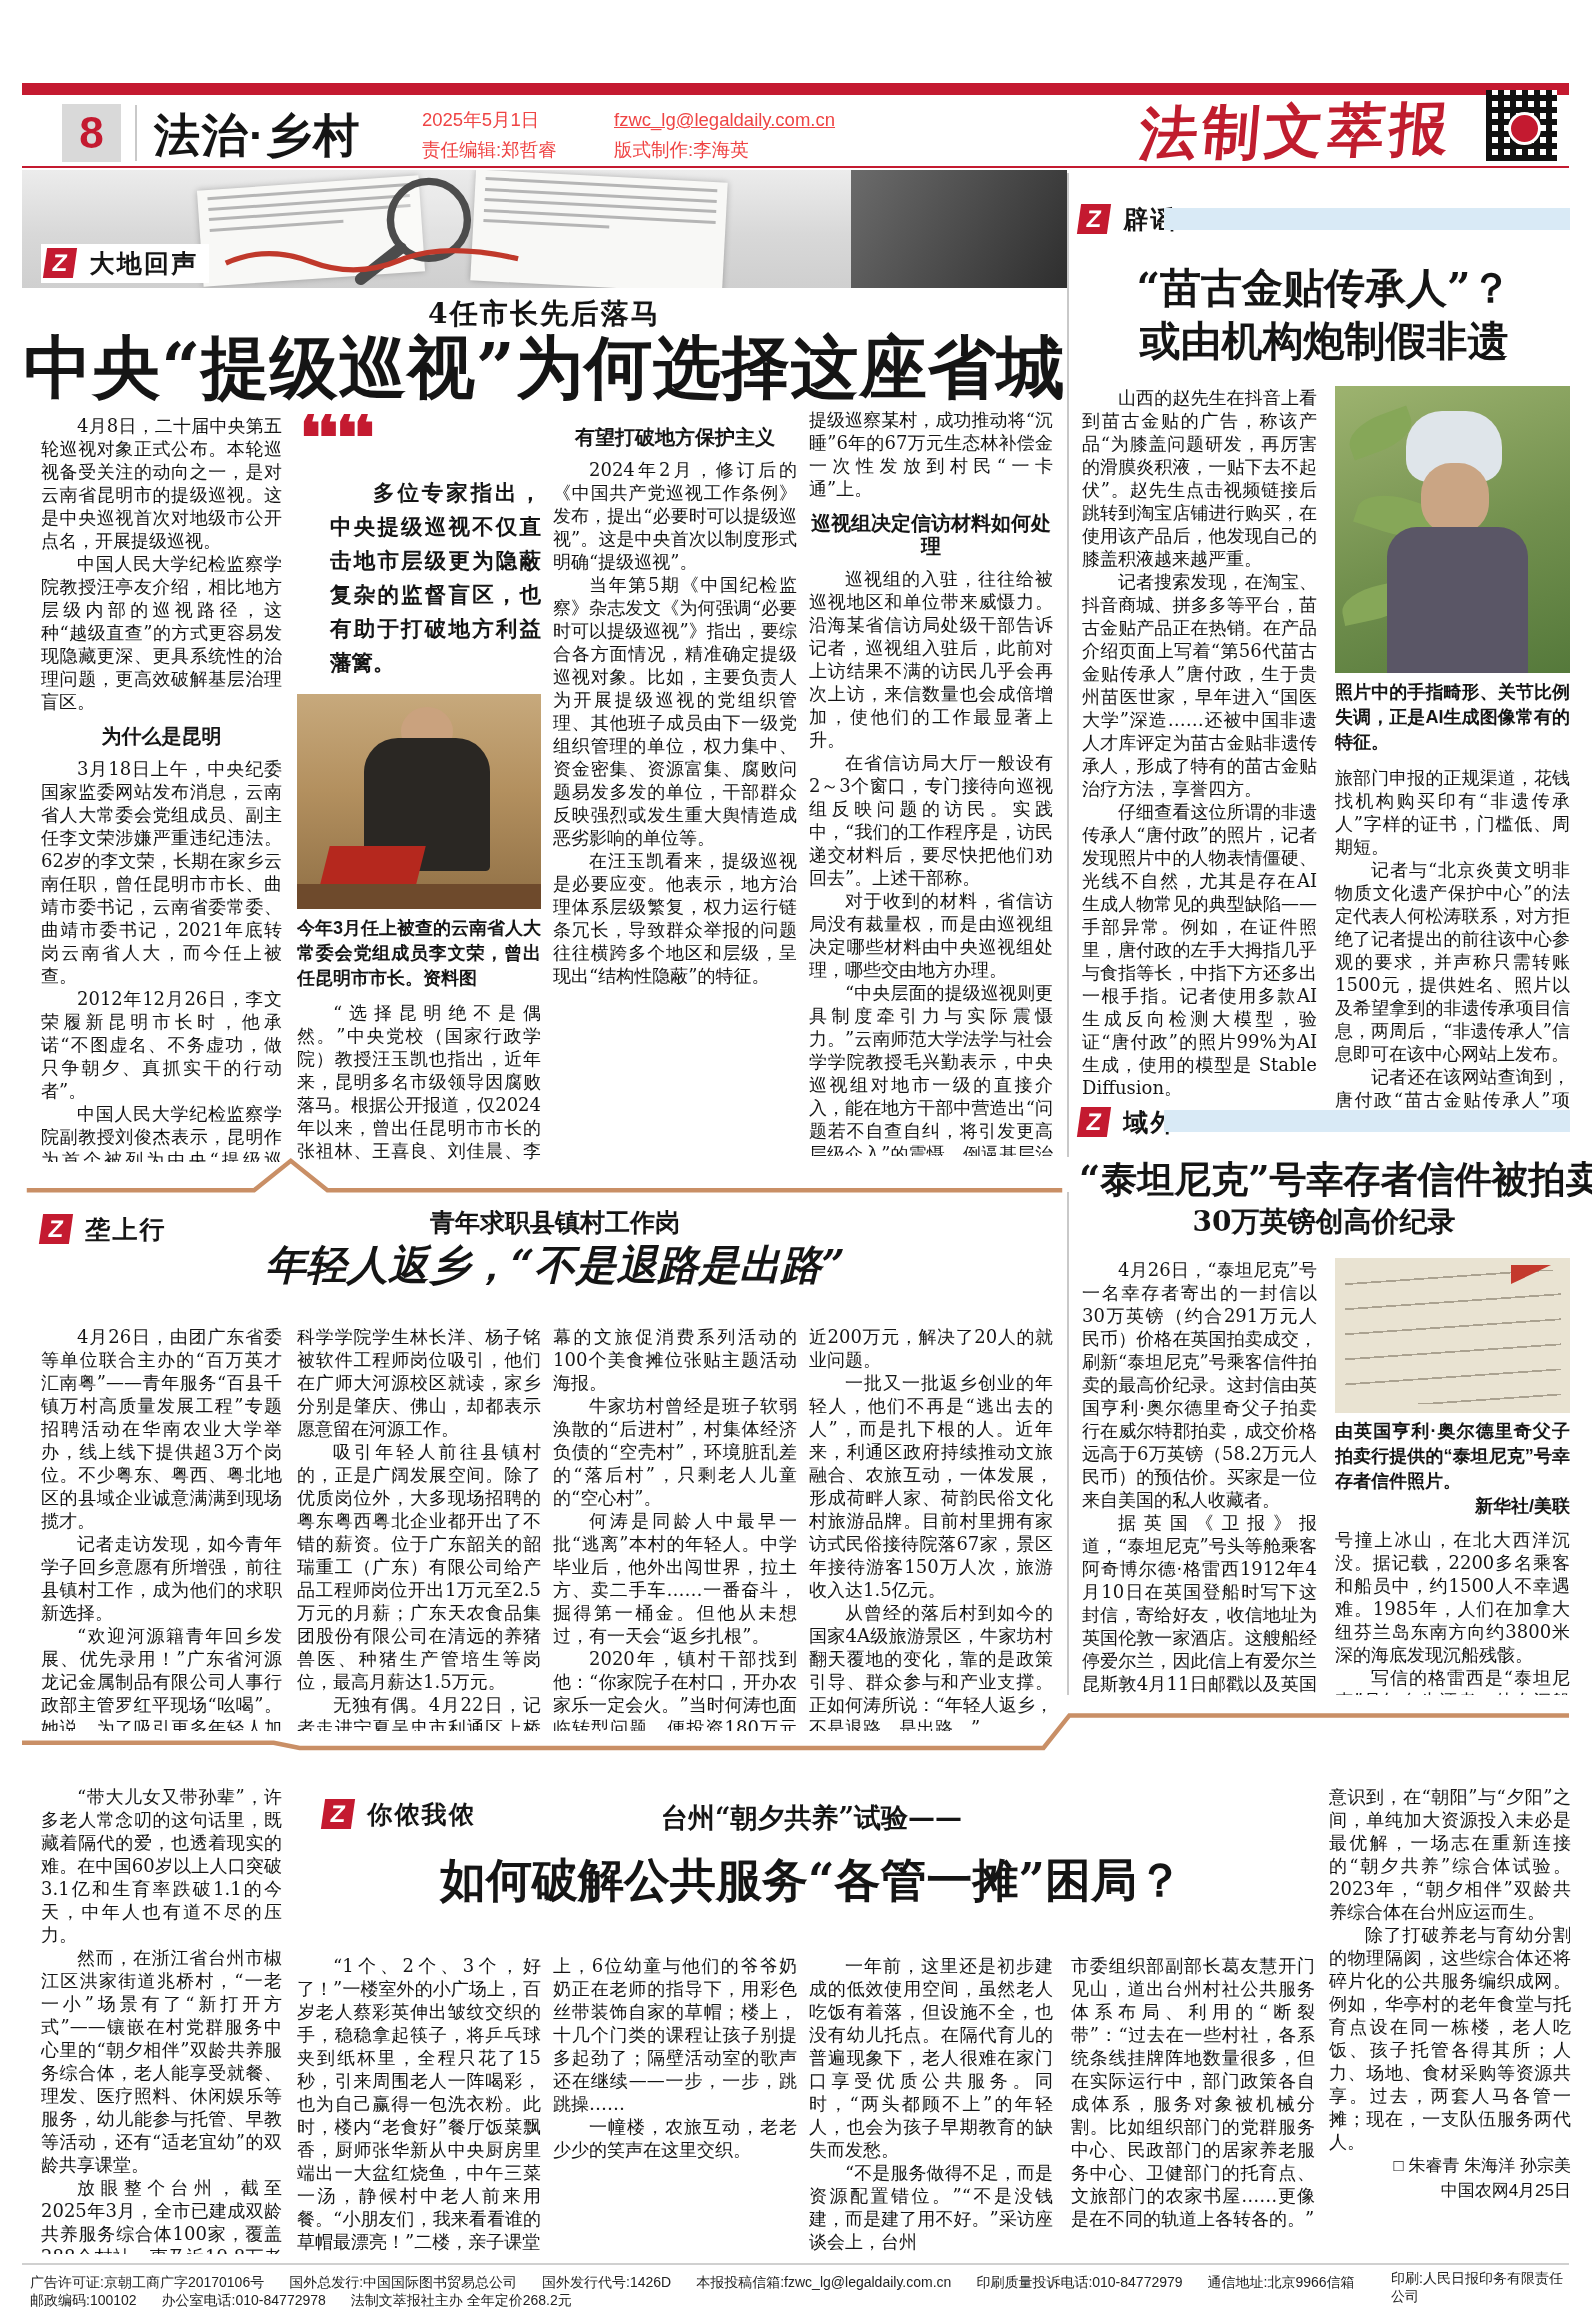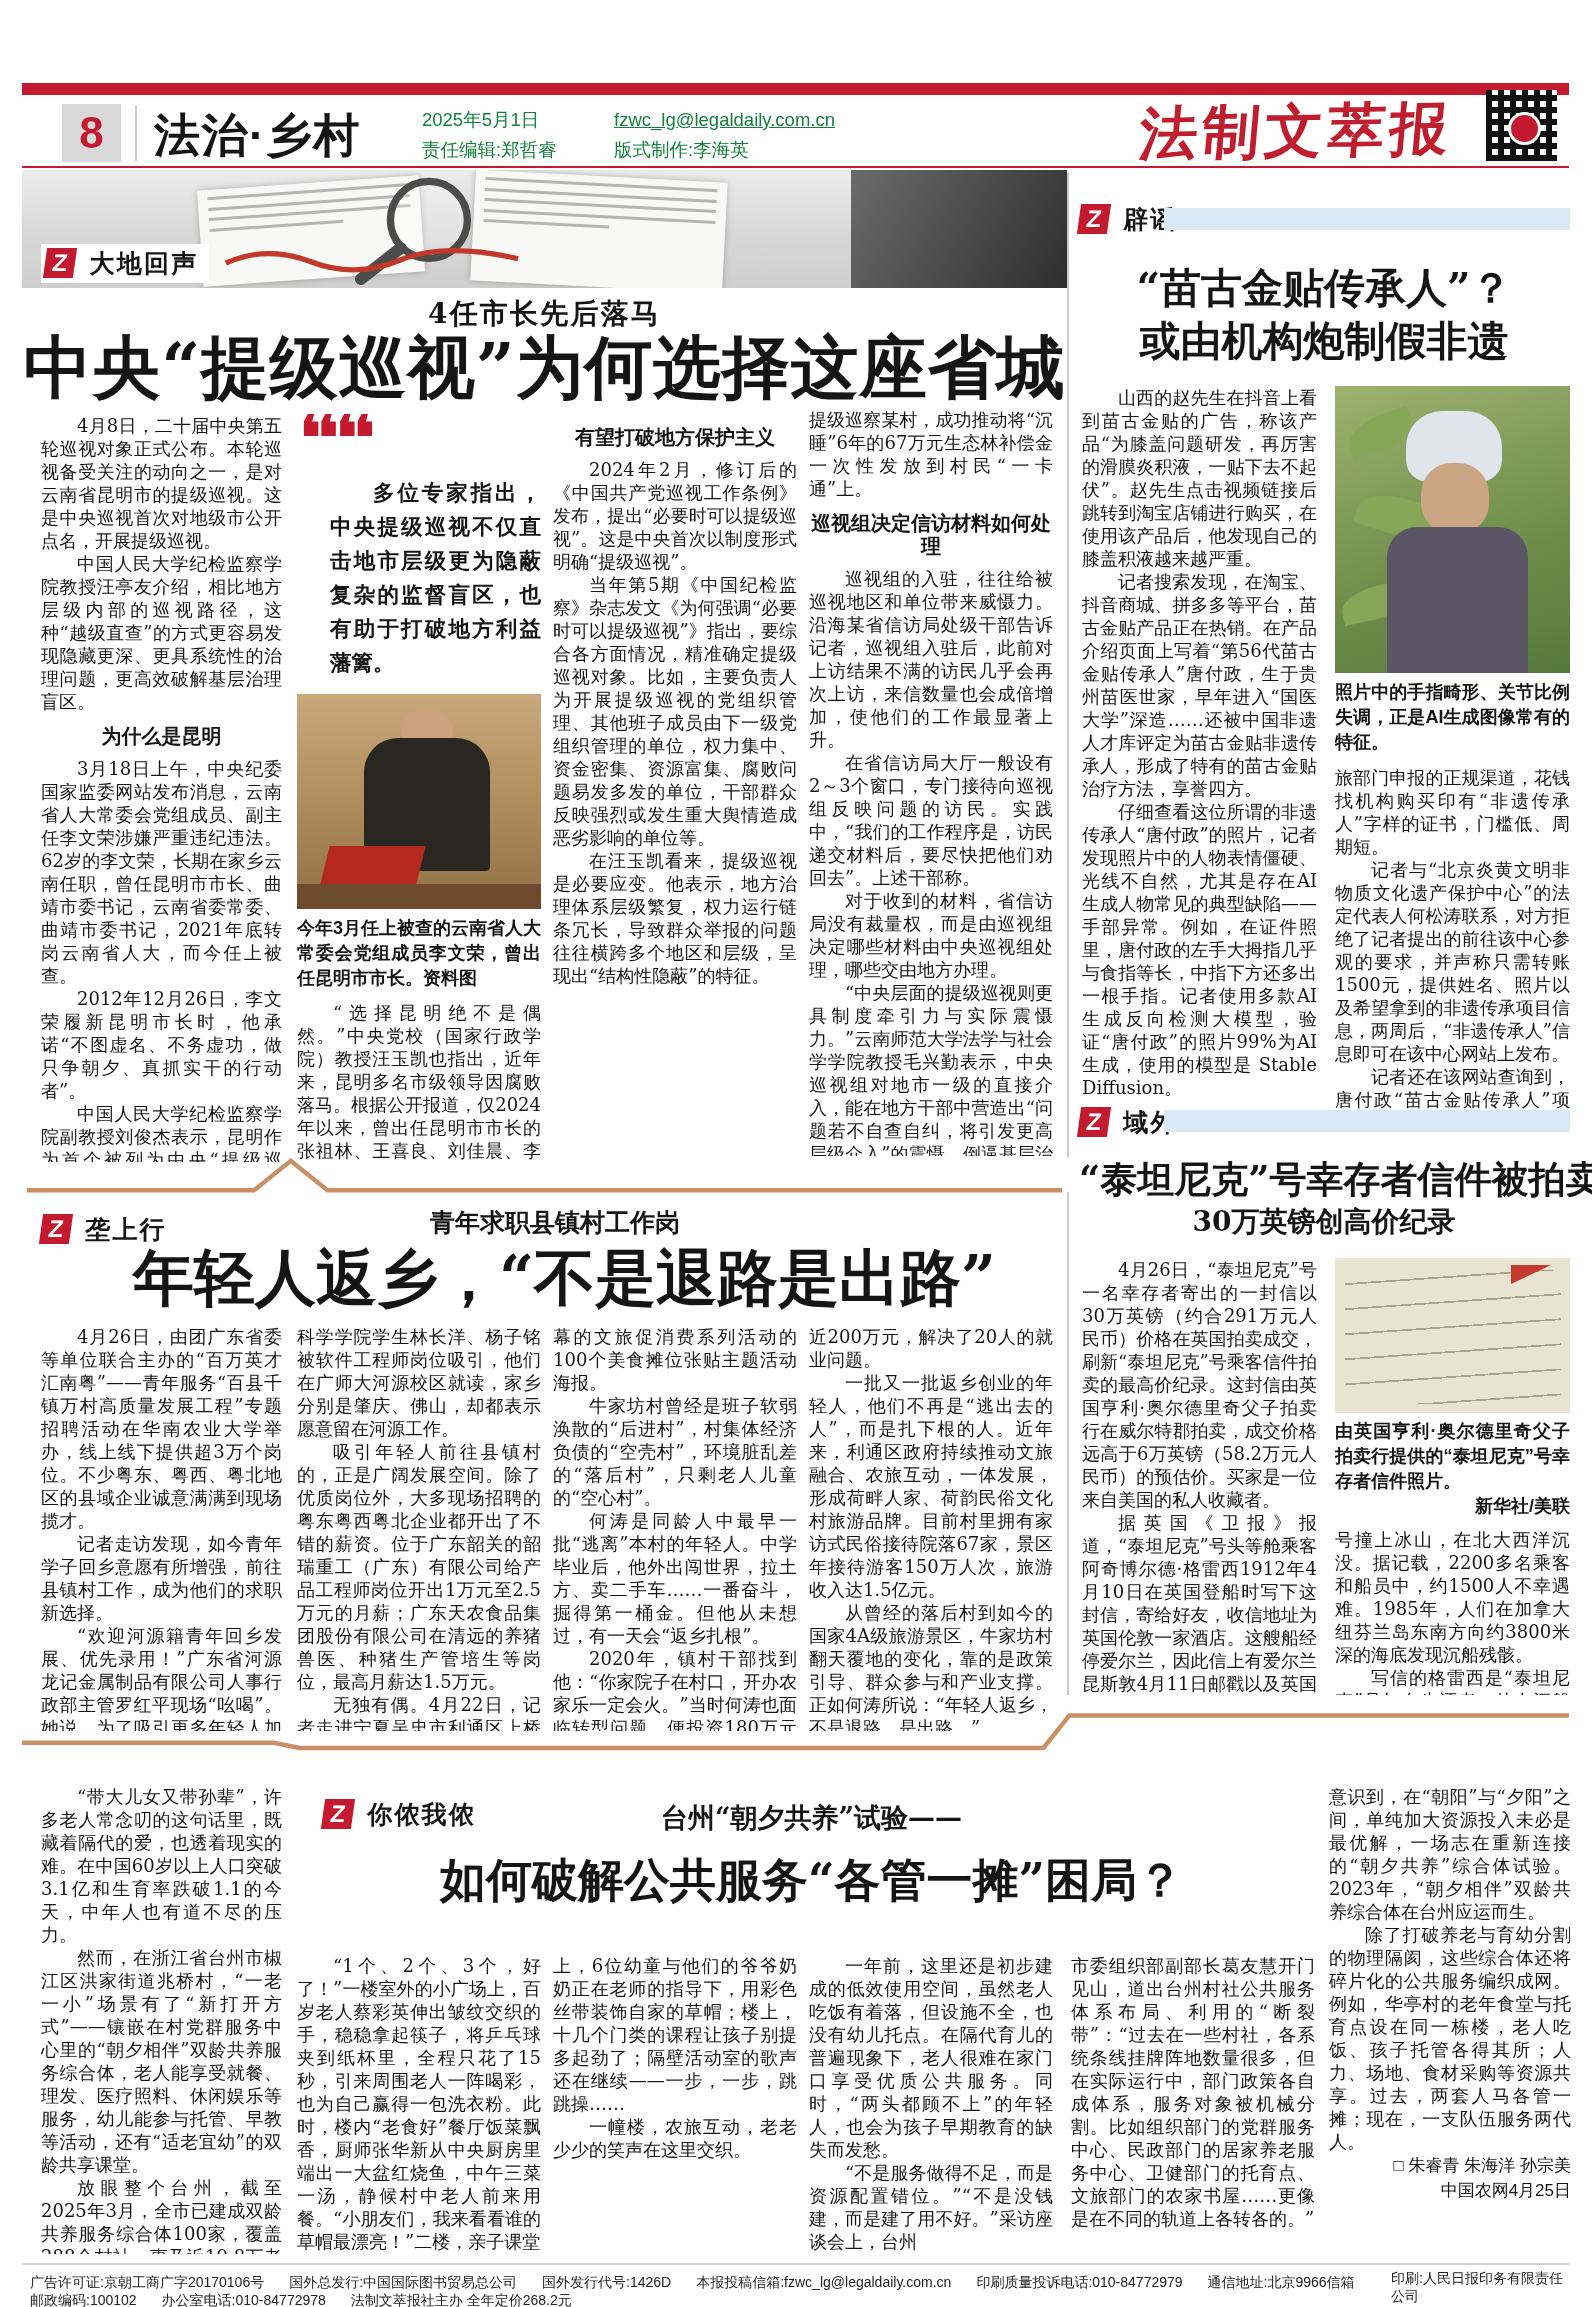--- a/index.html
+++ b/index.html
@@ -4,21 +4,21 @@
 <style>
   html,body{margin:0;padding:0;background:#888;}
   #paper{position:relative;width:1593px;height:2307px;background:#ffffff;overflow:hidden;
          font-family:"DejaVu Serif","Liberation Serif",serif;color:#151515;}
   .abs{position:absolute;}
   
   .redbar{background:#c41a30;}
   .pagenum{background:#d9d9d9;color:#c41a30;font-family:"Liberation Sans",sans-serif;
            font-weight:bold;font-size:44px;text-align:center;line-height:58px;}
   .secname{font-family:"Liberation Sans",sans-serif;font-weight:bold;font-size:46px;letter-spacing:1.5px;}
-  .hmeta{font-family:"Liberation Sans",sans-serif;font-size:18.5px;line-height:30px;color:#15803d;}
+  .hmeta{font-family:"Liberation Sans",sans-serif;font-size:18.5px;line-height:30px;color:#ef4444;}
   .hmeta .u{text-decoration:underline;text-align:right;}
   .masthead{font-family:"DejaVu Serif","Liberation Serif",serif;font-weight:900;color:#c01d2e;
             font-size:58px;letter-spacing:4.4px;transform:skewX(-6deg) rotate(-1deg);white-space:nowrap;}
   .qr{background:
       repeating-linear-gradient(0deg,#111 0 6px,transparent 6px 12px),
       repeating-linear-gradient(90deg,#111 0 6px,#fff 6px 12px);}
   .qr .ctr{position:absolute;left:22px;top:22px;width:27px;height:27px;border-radius:50%;
            background:#c41a30;border:3px solid #fff;}
   
   .zlogo{width:30px;height:30px;background:#c41a30;color:#fff;font-family:"Liberation Sans",sans-serif;
@@ -202,21 +202,21 @@
 
   <svg class="abs" style="left:22px;top:1155px;" width="1045" height="44" viewBox="0 0 1412 60">
     <polyline class="tan" points="0,48 310,48 360,8 410,48 1412,48"></polyline>
   </svg>
 
   <div class="abs" style="left:41px;top:1214px;">
     <span class="zlogo">Z</span>
     <span class="seclabel">垄上行</span>
   </div>
   <div class="abs" style="left:222px;top:1206px;width:666px;text-align:center;font-size:25px;font-weight:bold;">青年求职县镇村工作岗</div>
-  <div class="abs h2line" style="left:133px;top:1238px;width:844px;font-size:61px;">年轻人返乡，“不是退路是出路”</div>
+  <div class="abs h2line" style="left:133px;top:1238px;width:844px;font-size:41px;font-style:italic;">年轻人返乡，“不是退路是出路”</div>
 
   <div class="tcol" style="left:41px;top:1325px;width:241px;height:406px;">
       <p class="blk-p">4月26日，由团广东省委等单位联合主办的“百万英才汇南粤”——青年服务“百县千镇万村高质量发展工程”专题招聘活动在华南农业大学举办，线上线下提供超3万个岗位。不少粤东、粤西、粤北地区的县域企业诚意满满到现场揽才。</p>
       <p class="blk-p">记者走访发现，如今青年学子回乡意愿有所增强，前往县镇村工作，成为他们的求职新选择。</p>
       <p class="blk-p">“欢迎河源籍青年回乡发展、优先录用！”广东省河源龙记金属制品有限公司人事行政部主管罗红平现场“吆喝”。她说，为了吸引更多年轻人加入，公司时隔10年重启校园招聘，带来软件工程师、模架编程员等岗位，部分月薪近2万元。</p>
     </div>
   <div class="tcol" style="left:297px;top:1325px;width:244px;height:406px;">
       <p class="blk-c">科学学院学生林长洋、杨子铭被软件工程师岗位吸引，他们在广师大河源校区就读，家乡分别是肇庆、佛山，却都表示愿意留在河源工作。</p>
       <p class="blk-p">吸引年轻人前往县镇村的，正是广阔发展空间。除了优质岗位外，大多现场招聘的粤东粤西粤北企业都开出了不错的薪资。位于广东韶关的韶瑞重工（广东）有限公司给产品工程师岗位开出1万元至2.5万元的月薪；广东天农食品集团股份有限公司在清远的养猪兽医、种猪生产管培生等岗位，最高月薪达1.5万元。</p>
       <p class="blk-p">无独有偶。4月22日，记者走进宁夏吴忠市利通区上桥镇牛家坊村，游客络绎不绝，村民们更是格外忙碌。村党支部书记何涛正带领村民为一场即将启</p>

